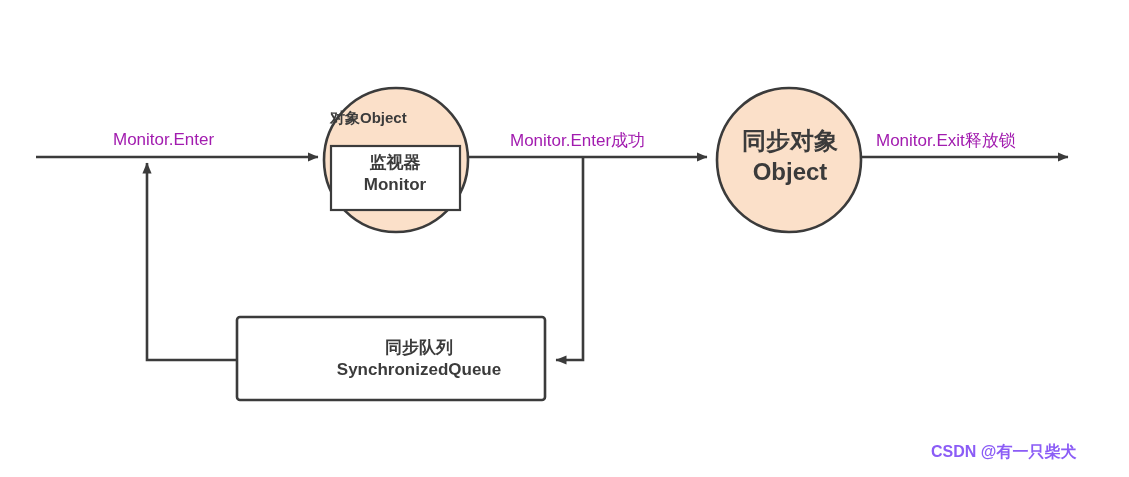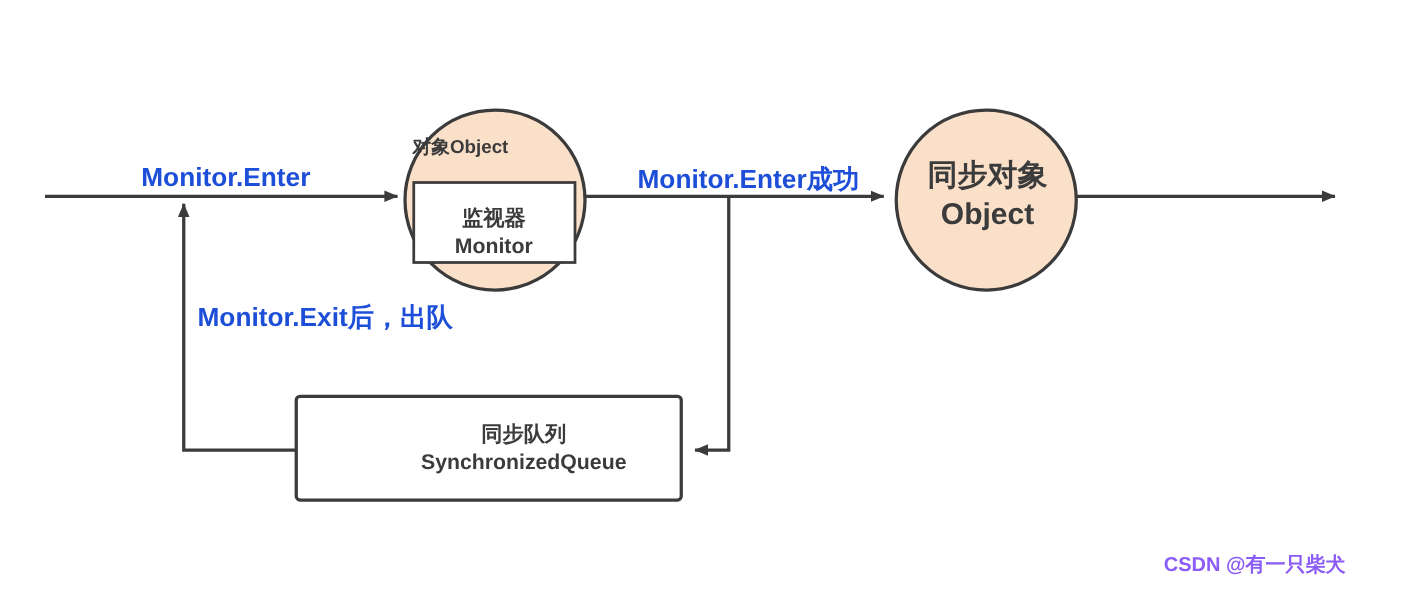--- a/index.html
+++ b/index.html
@@ -19,23 +19,23 @@
   }
   #diagram-svg {
     position: absolute;
     left: 0;
     top: 0;
     width: 1129px;
     height: 477px;
   }
   .lbl {
     position: absolute;
-    color: #1d4ed8;
-    font-weight: bold;
-    font-size: 21px;
+    color: #a21caf;
+    font-weight: normal;
+    font-size: 17px;
     line-height: 1.35;
     white-space: pre;
     letter-spacing: 0px;
   }
   .node-text {
     position: absolute;
     color: #3b3b3b;
     font-weight: bold;
     text-align: center;
     line-height: 1.3;
@@ -48,21 +48,21 @@
     left: 158px; top: 241px; text-align: center; width: 190px;
   }
   #label-monitor-enter-fail {
     left: 589px; top: 252px; text-align: center; width: 146px;
   }
   #text-object-label {
     left: 330px; top: 108px; width: 120px; text-align: left;
     font-size: 15px;
   }
   #text-monitor-box {
-    left: 331px; top: 152px; width: 128px; font-size: 17px; margin-top: 12px;
+    left: 331px; top: 152px; width: 128px; font-size: 17px;
   }
   #text-sync-object {
     left: 714px; top: 125px; width: 152px; font-size: 24px;
   }
   #text-sync-queue {
     left: 239px; top: 337px; width: 360px; font-size: 17px;
   }
   .watermark {
     position: absolute;
     left: 931px;
@@ -107,22 +107,23 @@
 
     <rect x="237" y="317" width="308" height="83" rx="3" ry="3" fill="#ffffff" stroke="#3b3b3b" stroke-width="2.6"></rect>
 
     <polyline points="237,360 147,360 147,163" fill="none" stroke="#3b3b3b" stroke-width="2.6" marker-end="url(#arrow-up)"></polyline>
   </svg>
 
   <div class="lbl" id="label-monitor-enter">Monitor.Enter</div>
 
   <div class="lbl" id="label-monitor-enter-success">Monitor.Enter成功</div>
 
+  <div class="lbl" id="label-monitor-exit-release">Monitor.Exit释放锁</div>
 
-  <div class="lbl" id="label-monitor-exit-dequeue"><span>Monitor.Exit后，出队</span><br></div>
+  <div class="lbl" id="label-monitor-exit-dequeue"><br></div>
 
 
   <div class="node-text" id="text-object-label">对象Object</div>
 
   <div class="node-text" id="text-monitor-box"><span>监视器</span><br><span>Monitor</span></div>
 
   <div class="node-text" id="text-sync-object"><span>同步对象</span><br><span>Object</span></div>
 
   <div class="node-text" id="text-sync-queue"><span>同步队列</span><br><span>SynchronizedQueue</span></div>
 

